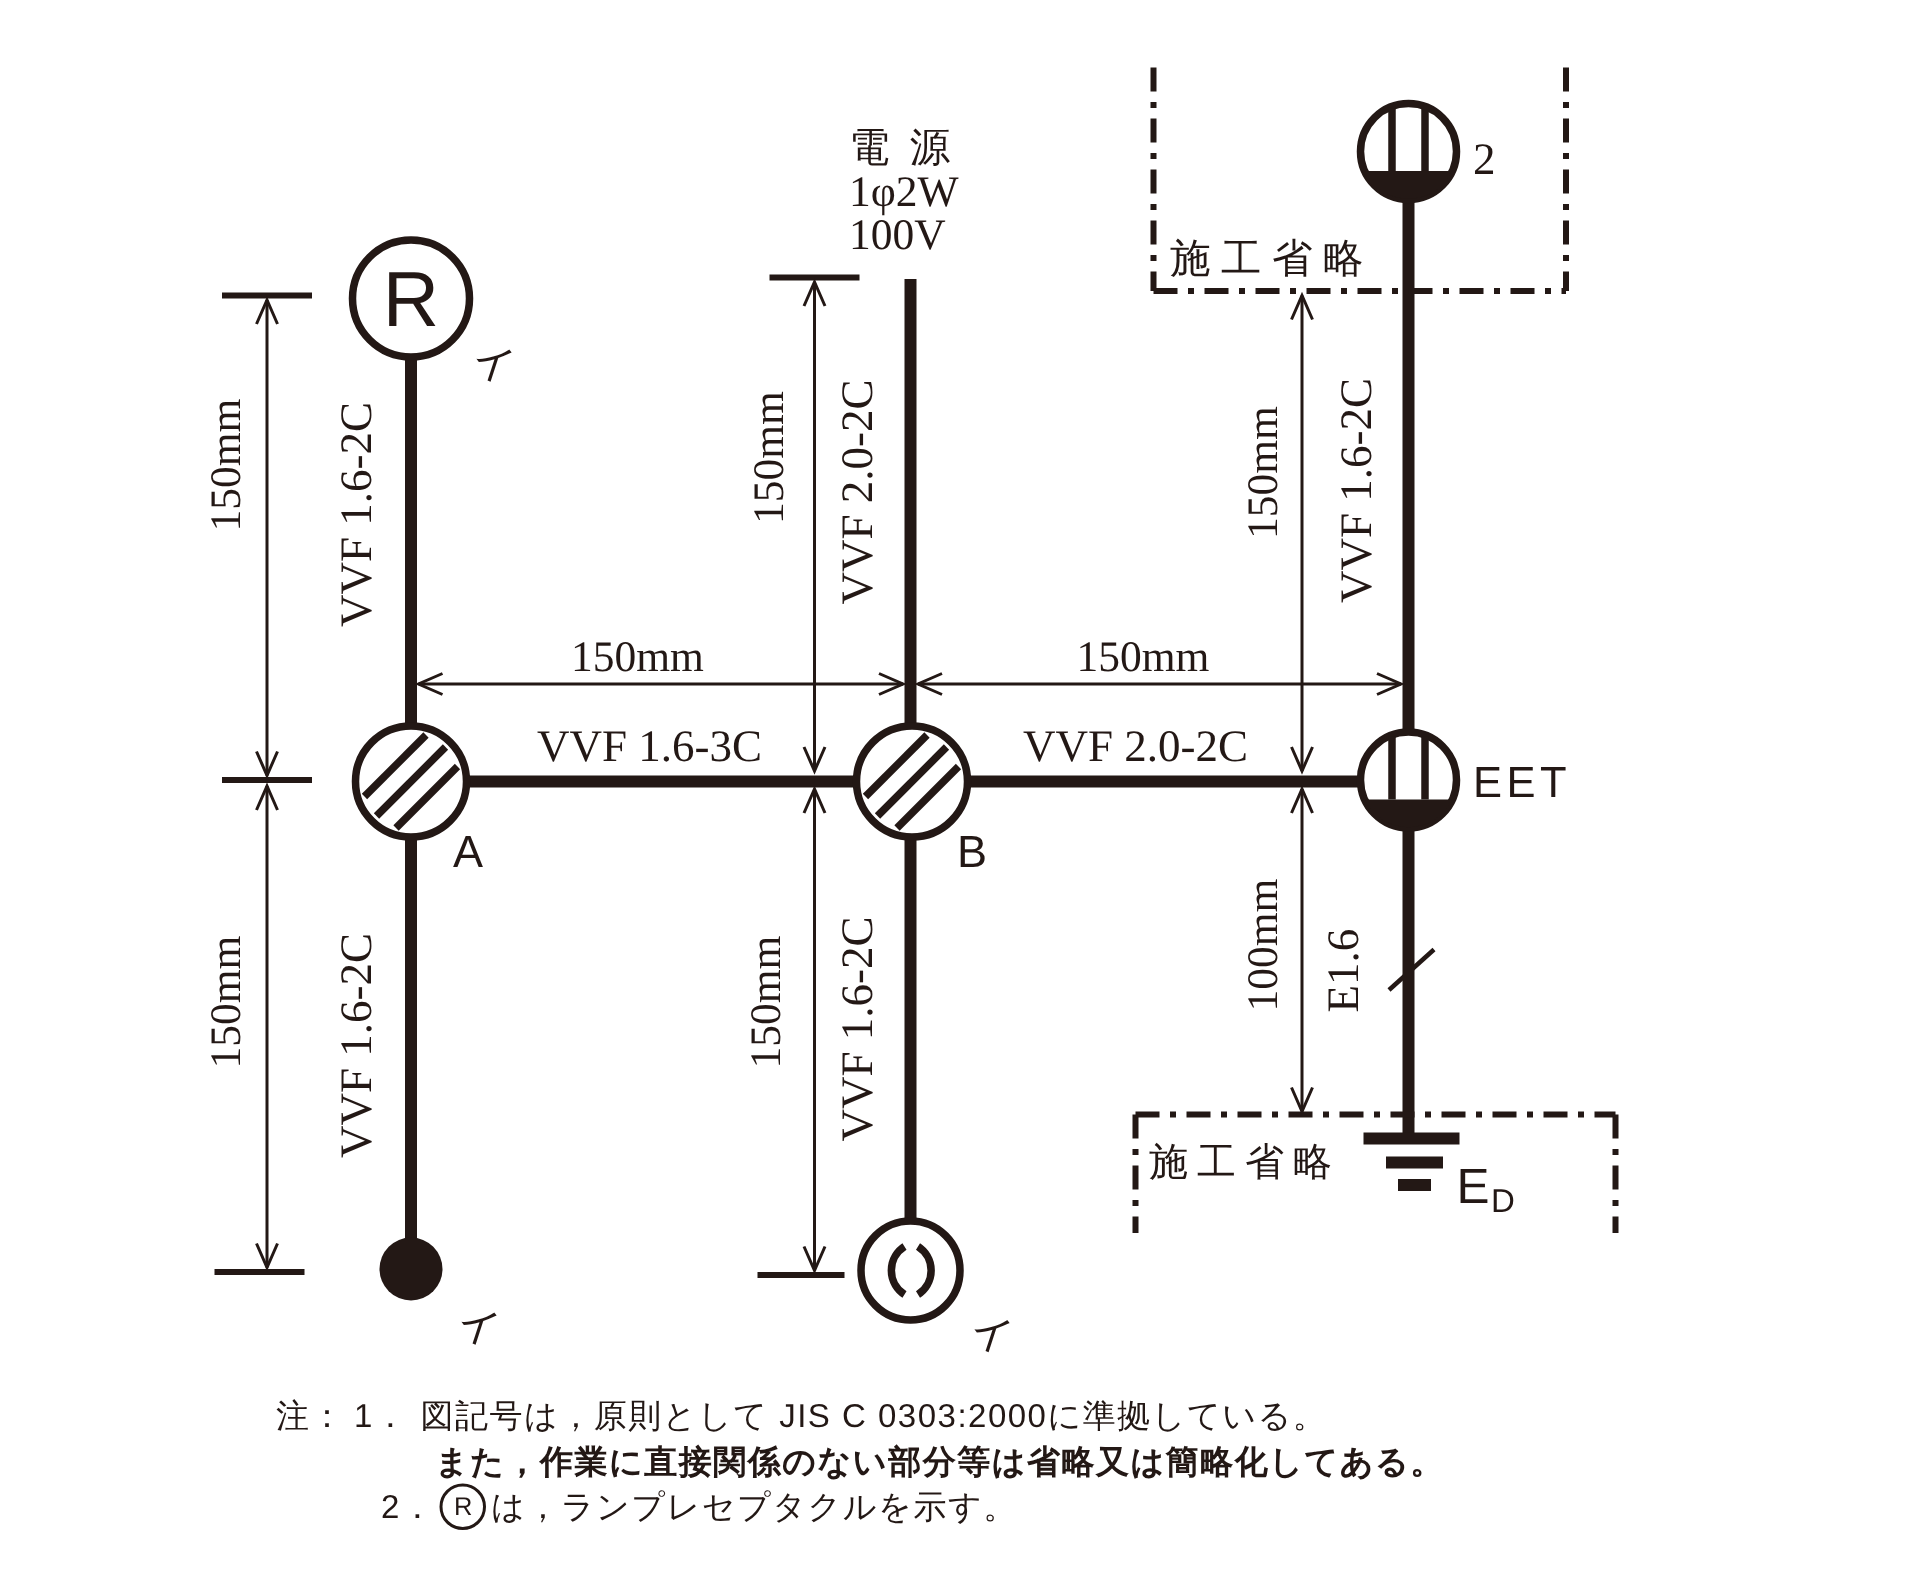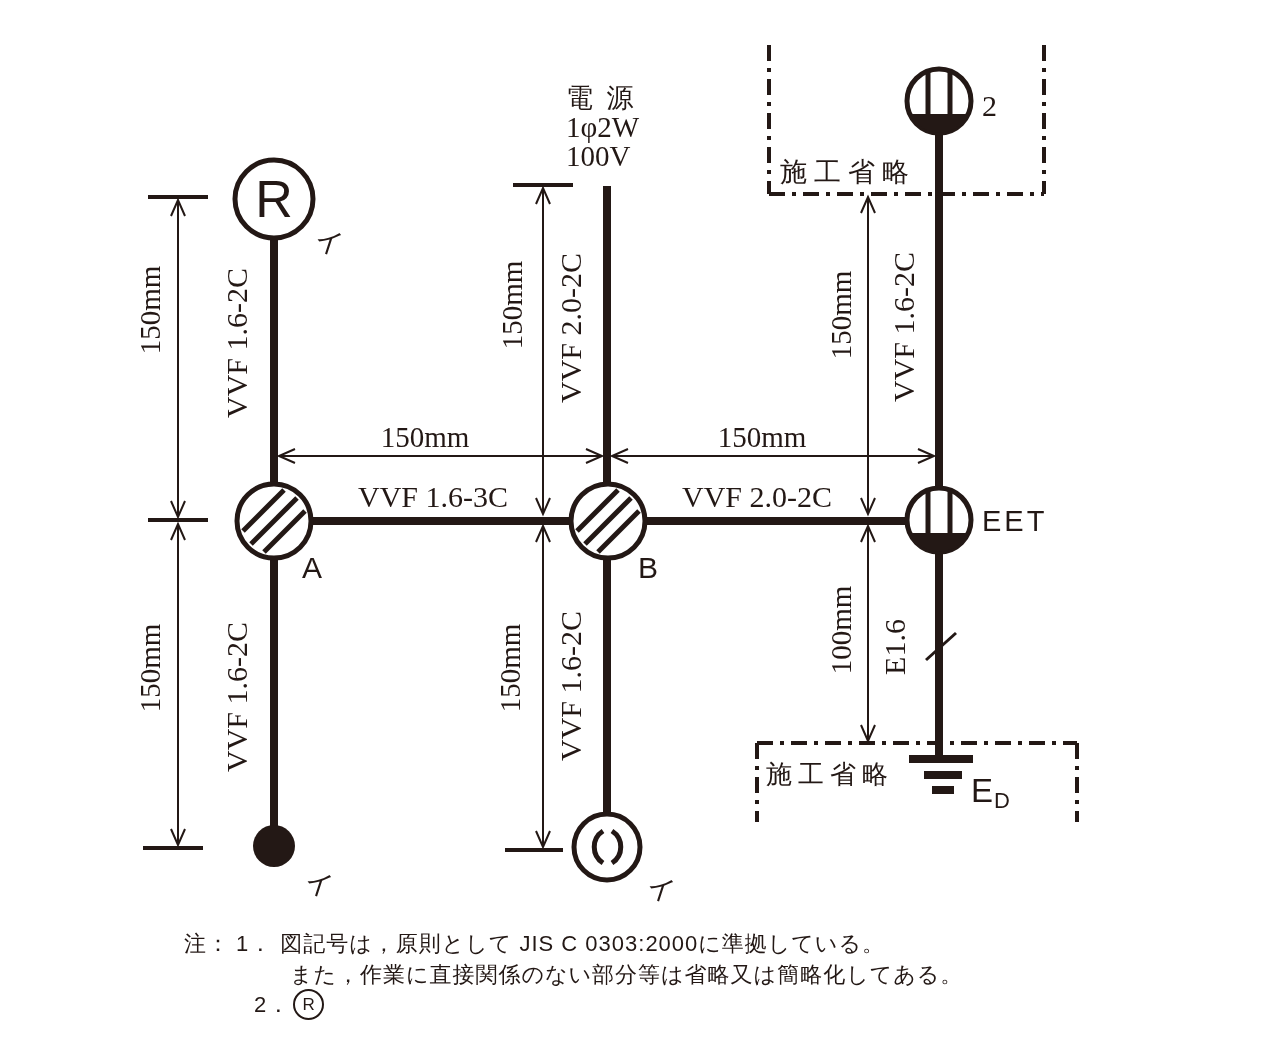--- a/index.html
+++ b/index.html
@@ -173,21 +173,22 @@
     <line class="dim" x1="612" y1="456" x2="934" y2="456"></line>
     <path class="arrow" d="M628 449 L612 456 L628 463"></path>
     <path class="arrow" d="M918 449 L934 456 L918 463"></path>
     <text class="serif dimtxt" x="762" y="447" text-anchor="middle">150mm</text>
   </g>
 </svg>
 
   <div class="notes" style="left:184px;top:929px;">
     <span>注：</span><span style="margin-left:6px;">1．</span><span style="margin-left:8px;">図記号は，原則として JIS C 0303:2000に準拠している。</span>
   </div>
-  <div class="notes" style="left:290px;top:960px;">
+  <div class="notes" style="left:290px;top:960px;font-weight:bold;">
     <span>また，作業に直接関係のない部分等は省略又は簡略化してある。</span>
   </div>
   <div class="notes note-row" style="left:254px;top:989px;">
     <span>2．</span>
     <span class="circledR">R</span>
+    <span>は，ランプレセプタクルを示す。</span>
   </div>
 
 </div>
 
 </body></html>

